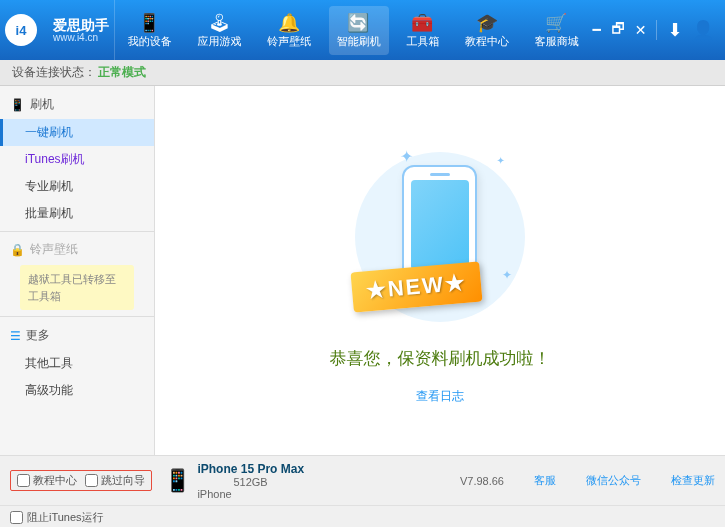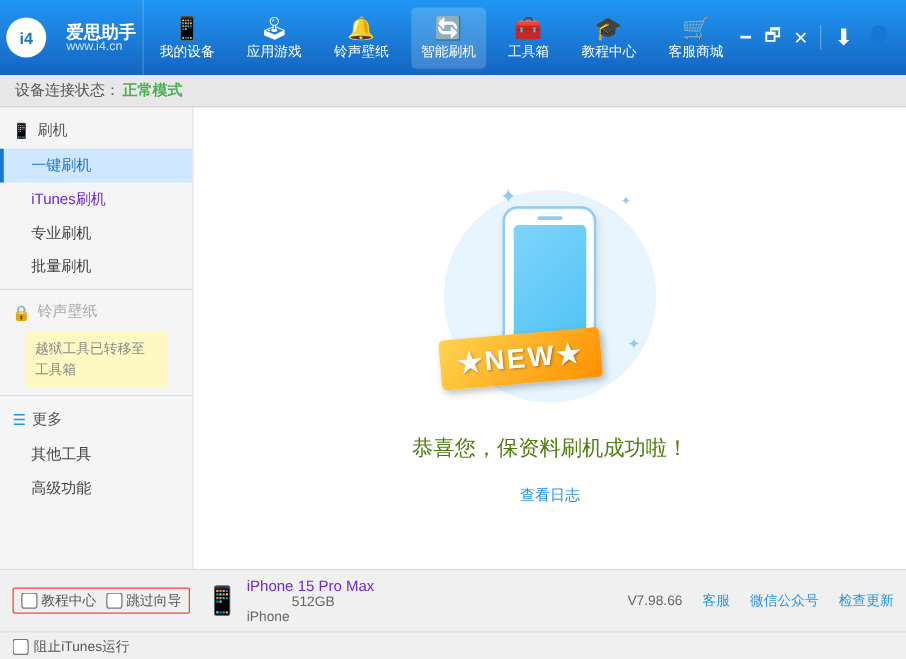--- a/index.html
+++ b/index.html
@@ -154,27 +154,27 @@
       </div>
       <div style="display:flex;align-items:center;gap:3px;">
         <input type="checkbox" style="cursor: pointer;">
         <span style="font-size:11px;color:#555;white-space:nowrap;">跳过向导</span>
       </div>
     </div>
 
     <div style="display:flex;align-items:center;gap:6px;">
       <span style="color:#2196F3;font-size:22px;">📱</span>
       <div>
-        <div style="font-weight:normal;font-size:12px;color:#6d28d9;">iPhone 15 Pro Max</div>
+        <div style="font-weight:bold;font-size:12px;color:#0c4a6e;">iPhone 15 Pro Max</div>
         <div style="font-size:11px;color:#666;margin-left:36px;">512GB</div>
         <div style="font-size:11px;color:#666;">iPhone</div>
       </div>
     </div>
 
-    <div style="display:flex;align-items:center;gap:16px;margin-left:auto;">
+    <div style="display:flex;align-items:center;gap:30px;margin-left:auto;">
       <span style="font-size:11px;color:#666;">V7.98.66</span>
       <span style="font-size:11px;color:#2196F3;cursor:pointer;">客服</span>
       <span style="font-size:11px;color:#2196F3;cursor:pointer;">微信公众号</span>
       <span style="font-size:11px;color:#2196F3;cursor:pointer;">检查更新</span>
     </div>
   </div>
 
   <div style="height:22px;display:flex;align-items:center;padding:0 10px;">
     <input type="checkbox" style="margin-right: 4px; cursor: pointer;">
     <span style="font-size:11px;color:#555;">阻止iTunes运行</span>

